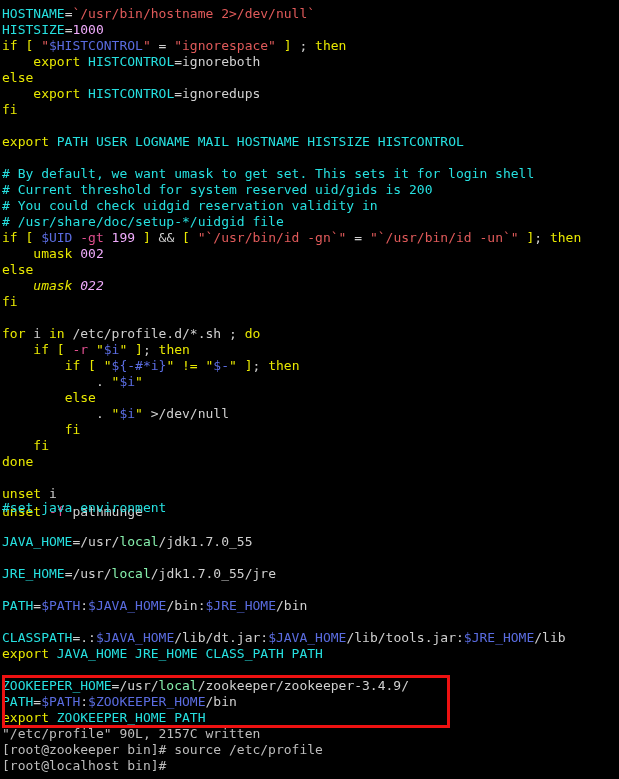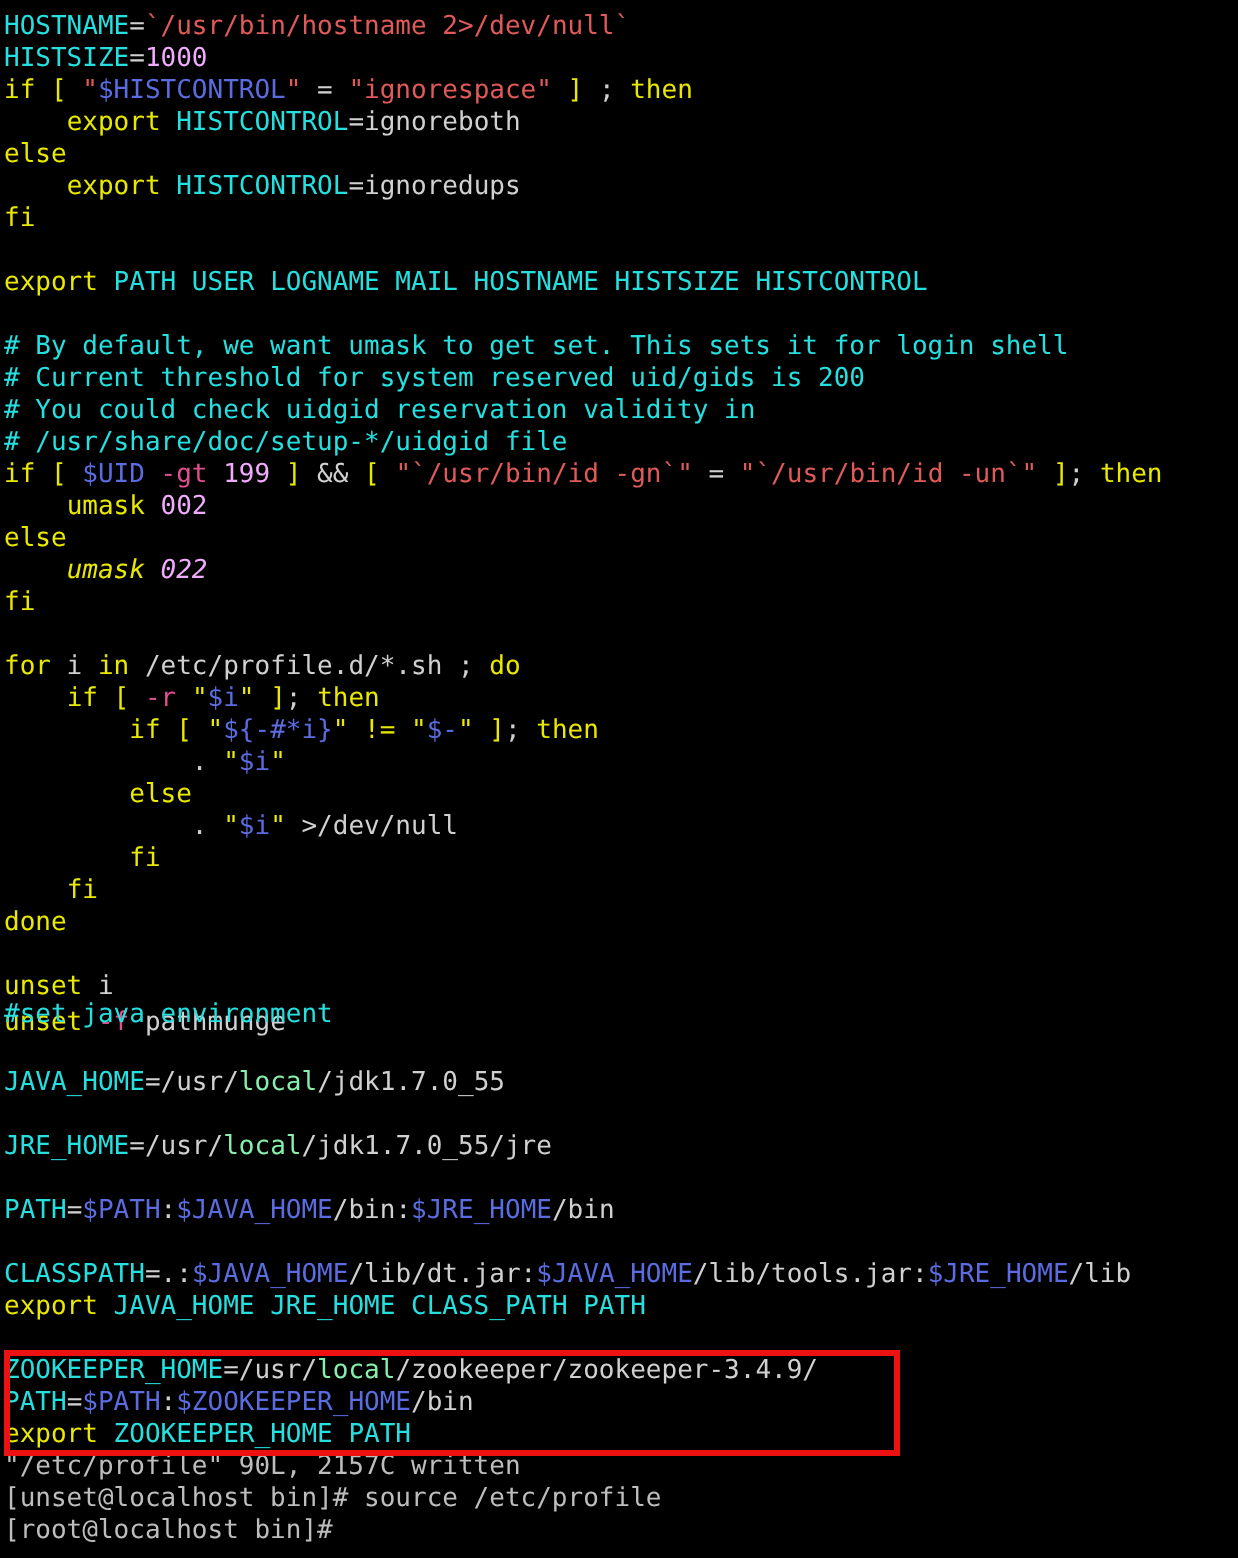--- a/index.html
+++ b/index.html
@@ -99,17 +99,17 @@
       <div class="line" style="top: 582px;">&nbsp;</div>
       <div class="line" style="top: 598px;"><span class="tok c-cyan">PATH</span><span class="tok c-white">=</span><span class="tok c-blue">$PATH</span><span class="tok c-white">:</span><span class="tok c-blue">$JAVA_HOME</span><span class="tok c-white">/bin:</span><span class="tok c-blue">$JRE_HOME</span><span class="tok c-white">/bin</span></div>
       <div class="line" style="top: 614px;">&nbsp;</div>
       <div class="line" style="top: 630px;"><span class="tok c-cyan">CLASSPATH</span><span class="tok c-white">=.:</span><span class="tok c-blue">$JAVA_HOME</span><span class="tok c-white">/lib/dt.jar:</span><span class="tok c-blue">$JAVA_HOME</span><span class="tok c-white">/lib/tools.jar:</span><span class="tok c-blue">$JRE_HOME</span><span class="tok c-white">/lib</span></div>
       <div class="line" style="top: 646px;"><span class="tok c-yellow">export</span><span class="tok c-white"> </span><span class="tok c-cyan">JAVA_HOME JRE_HOME CLASS_PATH PATH</span></div>
       <div class="line" style="top: 662px;">&nbsp;</div>
       <div class="line" style="top: 678px;"><span class="tok c-cyan">ZOOKEEPER_HOME</span><span class="tok c-white">=/usr/</span><span class="tok c-dyellow">local</span><span class="tok c-white">/zookeeper/zookeeper-3.4.9/</span></div>
       <div class="line" style="top: 694px; text-align: center;"><span class="tok c-cyan">PATH</span><span class="tok c-white">=</span><span class="tok c-blue">$PATH</span><span class="tok c-white">:</span><span class="tok c-blue">$ZOOKEEPER_HOME</span><span class="tok c-white">/bin</span></div>
       <div class="line" style="top: 710px;"><span class="tok c-yellow">export</span><span class="tok c-white"> </span><span class="tok c-cyan">ZOOKEEPER_HOME PATH</span></div>
       <div class="line" style="top: 726px;"><span class="tok c-grey">"/etc/profile" 90L, 2157C written</span></div>
-      <div class="line" style="top: 742px;"><span class="tok c-grey">[unset@localhost bin]# source /etc/profile</span></div>
+      <div class="line" style="top: 742px;"><span class="tok c-grey">[root@zookeeper bin]# source /etc/profile</span></div>
       <div class="line" style="top: 758px;"><span class="tok c-grey">[root@localhost bin]#</span></div>
     </div>
   <div id="highlight-box" style="left: 2px; top: 675px; width: 448px; height: 53px; border-color: rgb(238, 17, 17);"></div>
 </div>
 
 </body></html>

